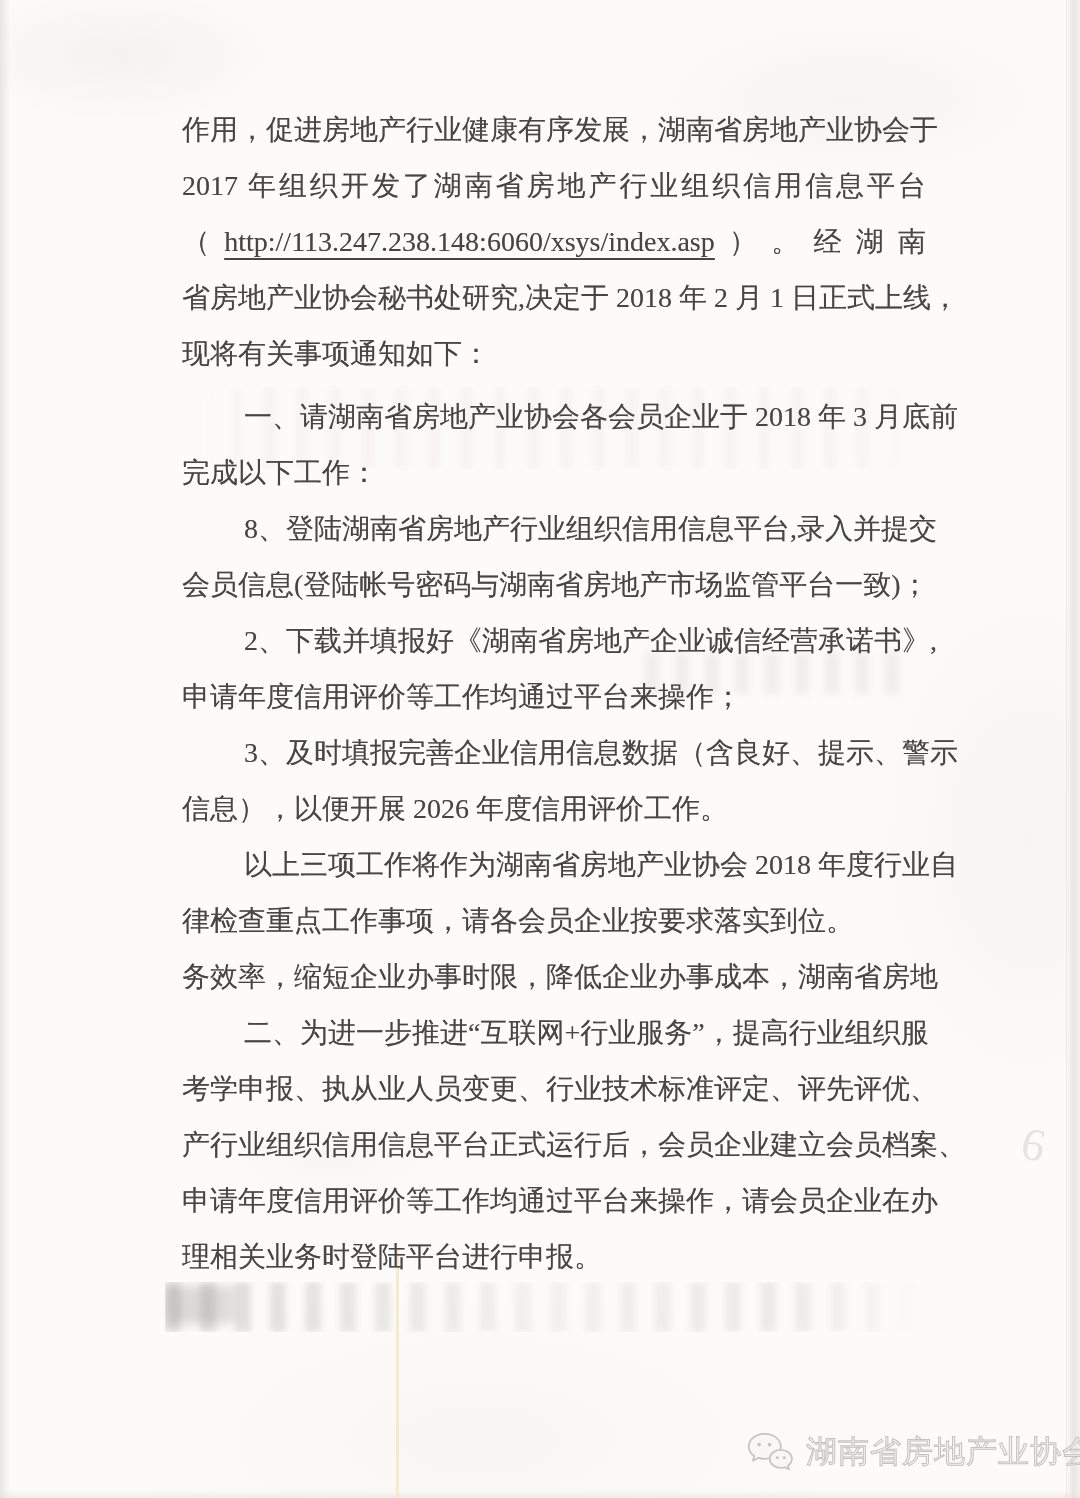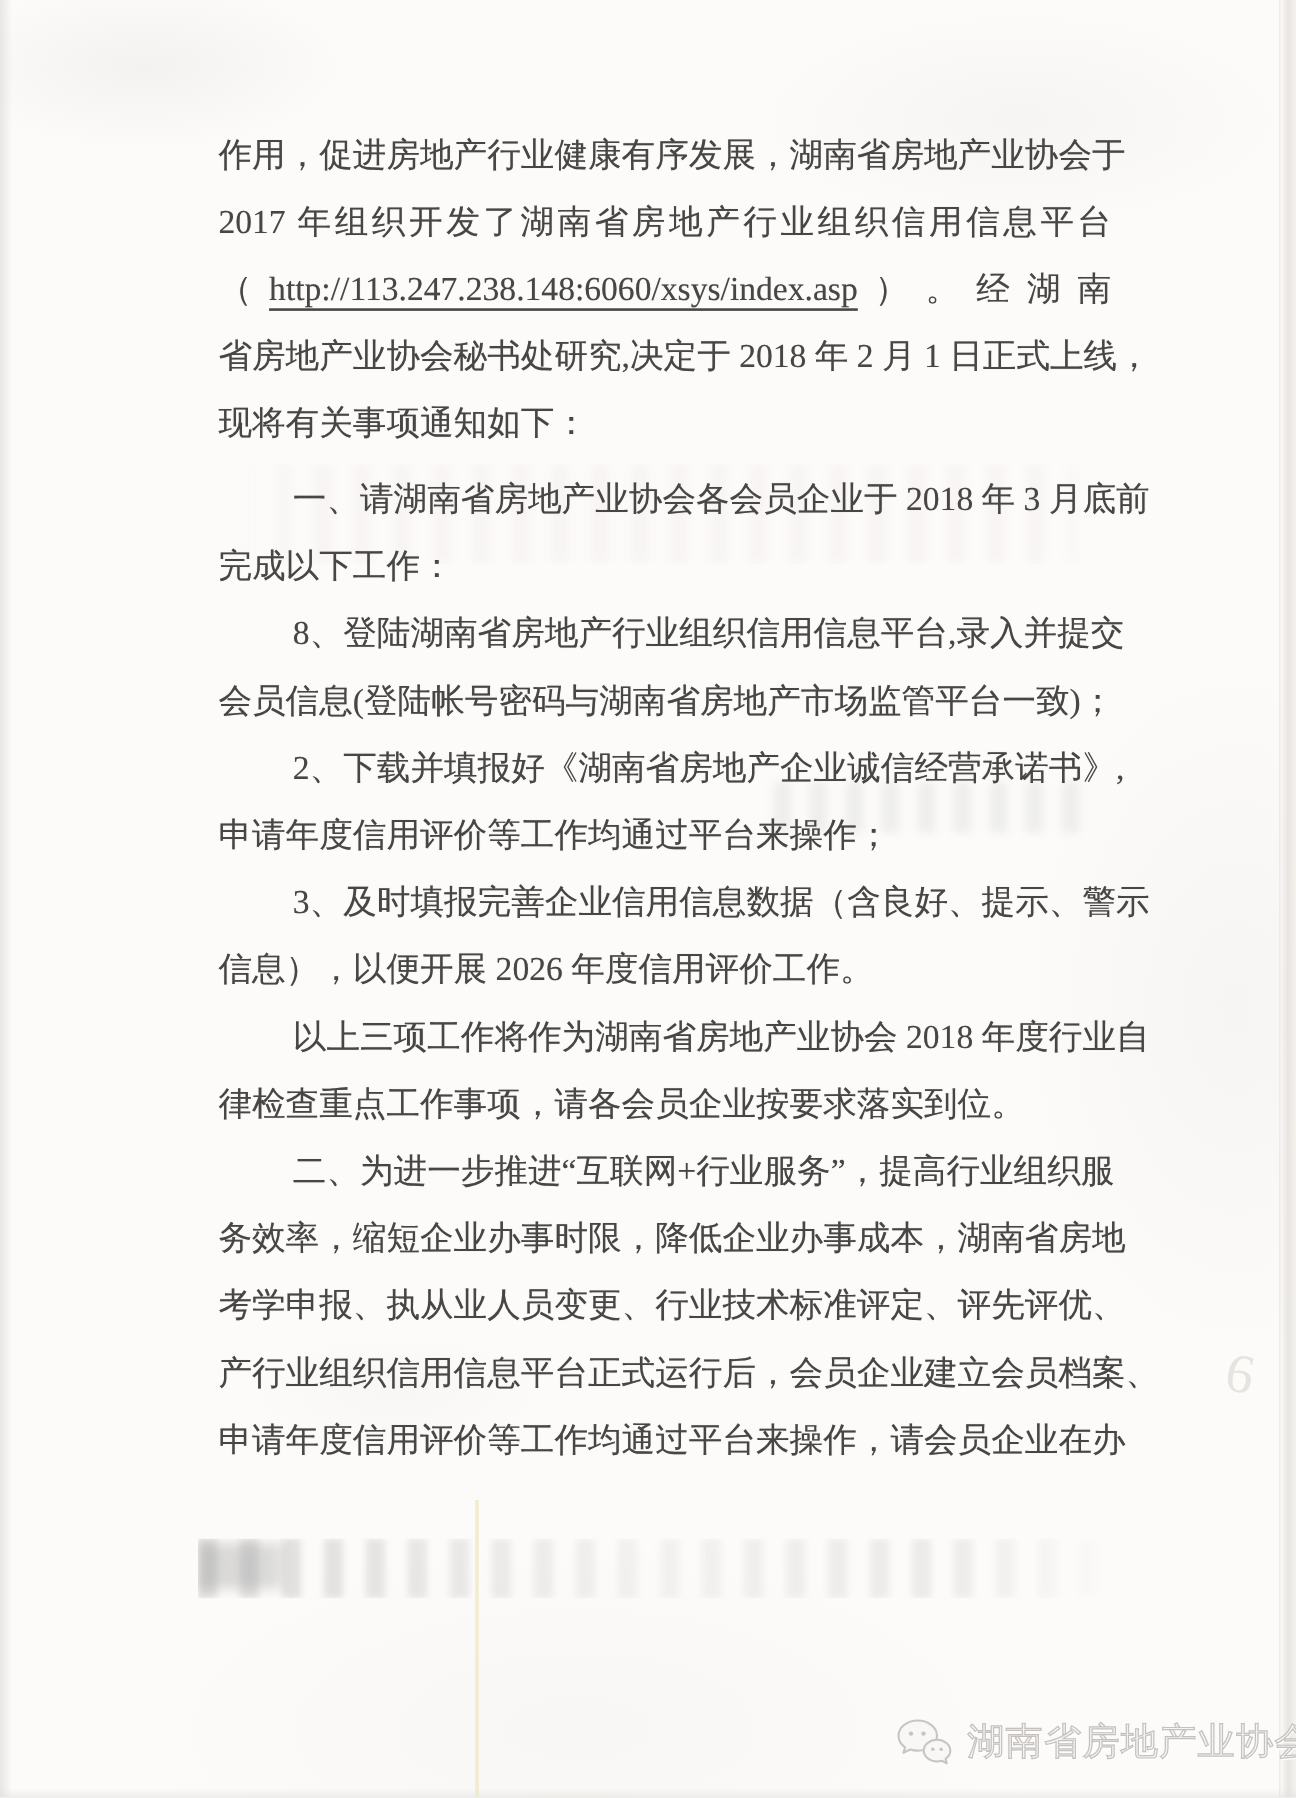--- a/index.html
+++ b/index.html
@@ -96,25 +96,26 @@
       <div class="line j ind gap">一、请湖南省房地产业协会各会员企业于 2018 年 3 月底前</div>
       <div class="line l">完成以下工作：</div>
       <div class="line j ind">8、登陆湖南省房地产行业组织信用信息平台,录入并提交</div>
       <div class="line j">会员信息(登陆帐号密码与湖南省房地产市场监管平台一致)；</div>
       <div class="line j ind">2、下载并填报好《湖南省房地产企业诚信经营承诺书》,</div>
       <div class="line l">申请年度信用评价等工作均通过平台来操作；</div>
       <div class="line j ind">3、及时填报完善企业信用信息数据（含良好、提示、警示</div>
       <div class="line l">信息），以便开展 2026 年度信用评价工作。</div>
       <div class="line j ind">以上三项工作将作为湖南省房地产业协会 2018 年度行业自</div>
       <div class="line l">律检查重点工作事项，请各会员企业按要求落实到位。</div>
+      <div class="line j">务效率，缩短企业办事时限，降低企业办事成本，湖南省房地</div>
       <div class="line j ind">二、为进一步推进“互联网+行业服务”，提高行业组织服</div>
-      <div class="line j">务效率，缩短企业办事时限，降低企业办事成本，湖南省房地</div>
       <div class="line j">考学申报、执从业人员变更、行业技术标准评定、评先评优、</div>
       <div class="line j">产行业组织信用信息平台正式运行后，会员企业建立会员档案、</div>
       <div class="line j">申请年度信用评价等工作均通过平台来操作，请会员企业在办</div>
+      <div class="line l">理相关业务时登陆平台进行申报。</div>
     </div>
 
   <div class="footer">
     <svg class="wechat" width="52" height="44" viewBox="0 0 60 50" aria-hidden="true">
       <g fill="#f8f7f5" stroke="#c7c4c1" stroke-width="2" stroke-linejoin="round">
         <path d="M24 4C13.5 4 5.5 10.6 5.5 18.6c0 4.5 2.5 8.5 6.4 11.1L10.2 35l6.6-3.2c2.3.7 4.7 1.1 7.2 1.1 10.5 0 18.5-6.5 18.5-14.3S34.5 4 24 4z"></path>
         <path d="M42.5 22.5c-7.1 0-12.8 4.7-12.8 10.4 0 5.8 5.7 10.4 12.8 10.4 1.6 0 3.1-.2 4.5-.7l4.9 2.4-1.2-4.2c2.8-1.9 4.6-4.8 4.6-7.9 0-5.7-5.7-10.4-12.8-10.4z"></path>
       </g>
       <g fill="#c7c4c1" stroke="none">
         <circle cx="17.5" cy="16.5" r="2.1"></circle>

